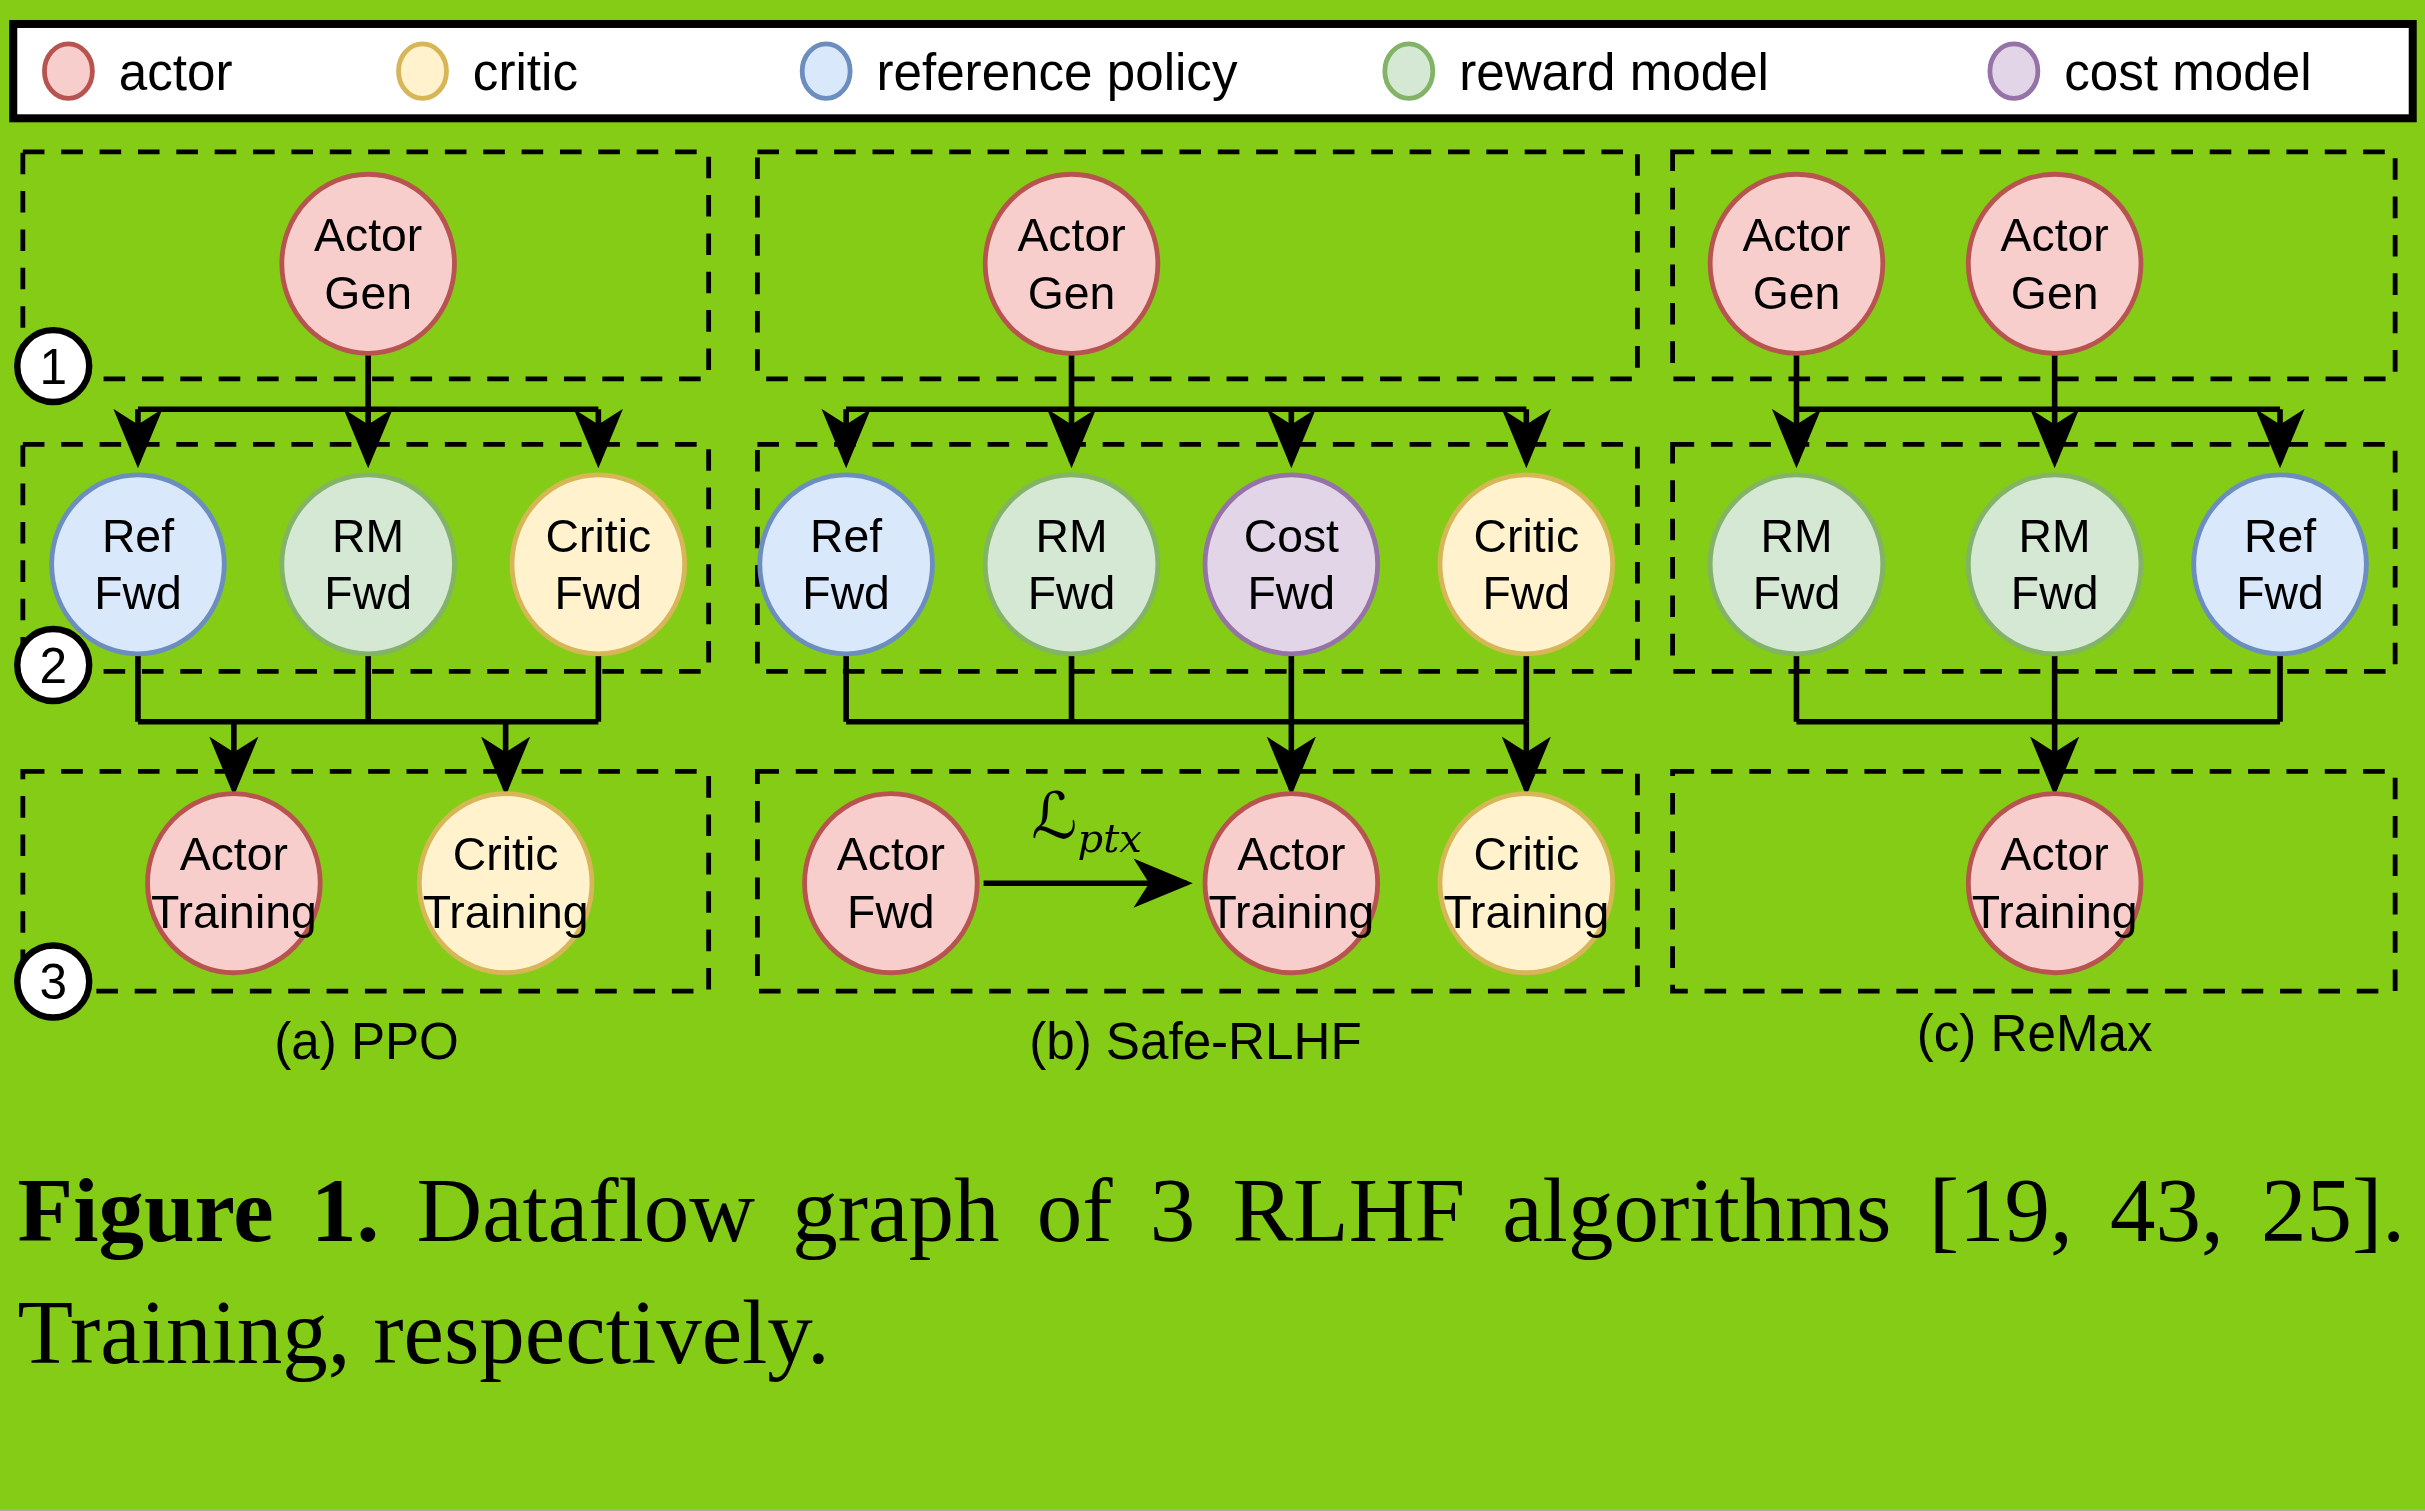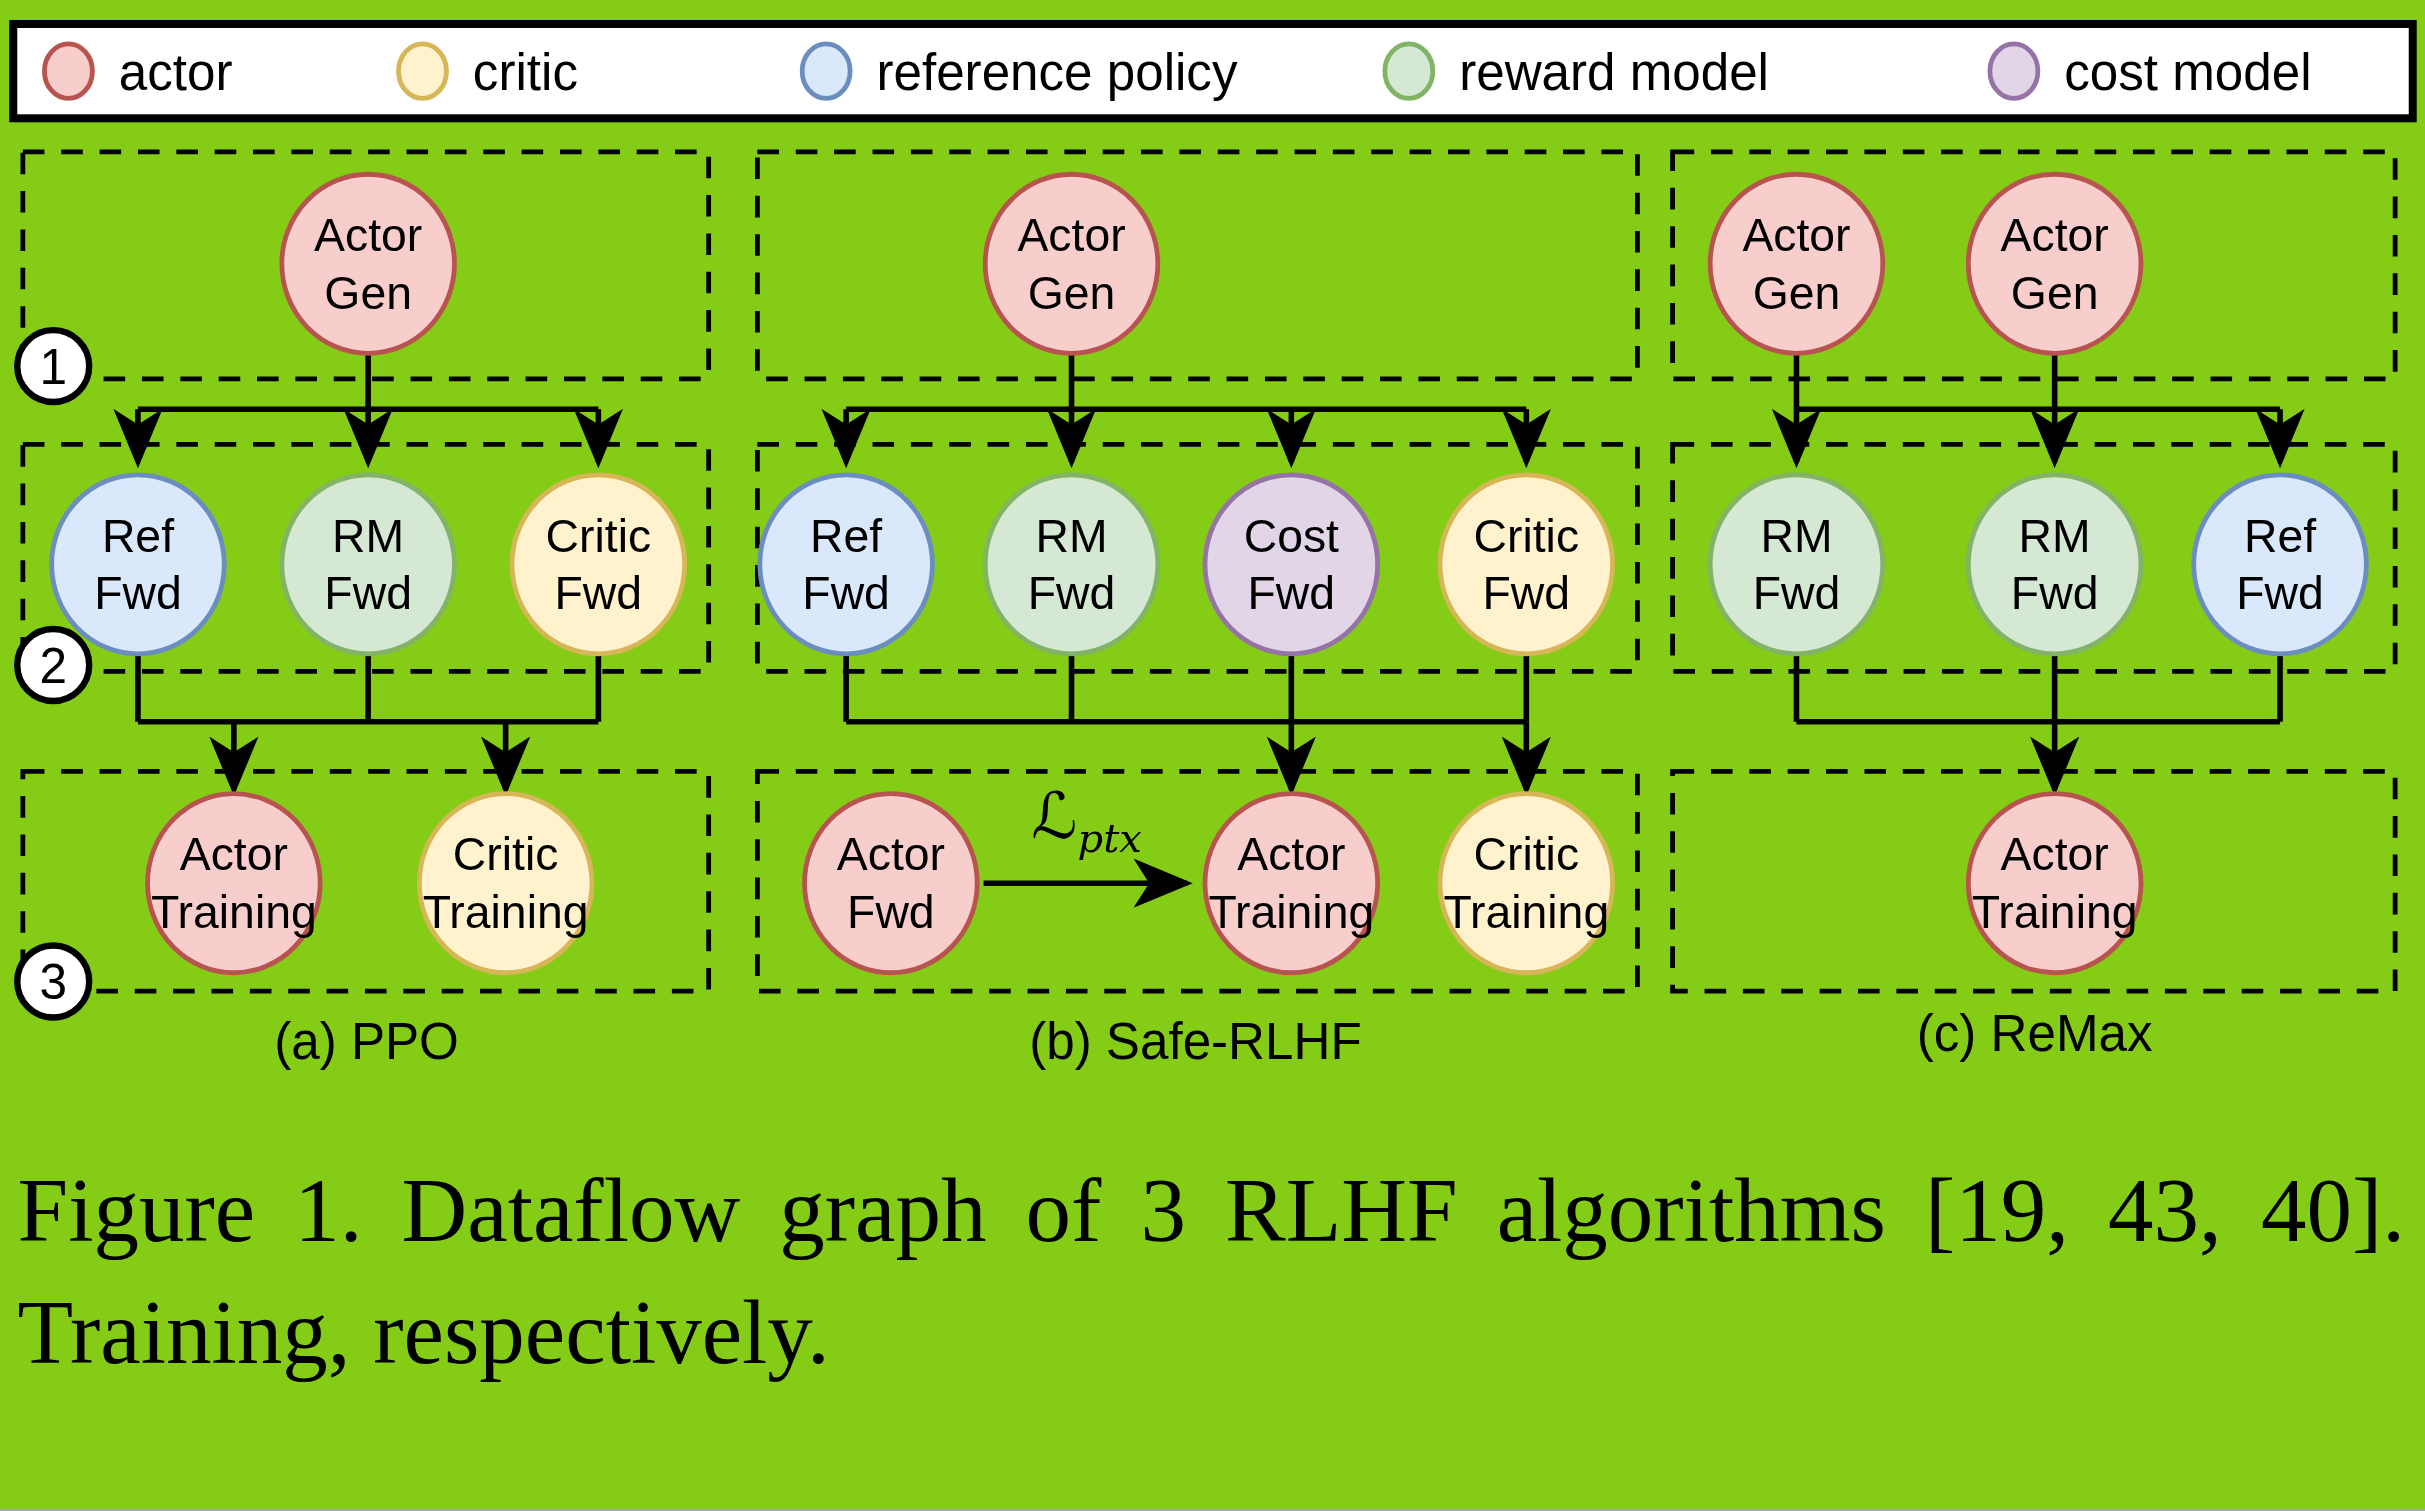--- a/index.html
+++ b/index.html
@@ -27,21 +27,21 @@
   .losstext{font-family:"DejaVu Serif","DejaVu Sans",serif;font-style:italic;
             font-size:80px;fill:#000;}
   .losssub{font-size:50px;}
 
   
   #figcaption{position:absolute;left:17.6px;right:21px;top:1150px;
               font-family:"Liberation Serif","DejaVu Serif","DejaVu Sans",serif;
               font-size:91px;line-height:122px;color:#000;}
   .capline{display:block;text-align:justify;text-align-last:justify;white-space:normal;}
   .capline.last{text-align:left;text-align-last:left;}
-  .capbold{font-weight:normal;}
+  .capbold{font-weight:bold;}
   #bottomrule{position:absolute;left:0;right:0;bottom:0;height:2.4px;background:#a9a9a9;}
 </style>
 </head>
 <body>
 
 <div id="page">
 
 <svg width="2426" height="1119" viewBox="0 0 3034 1400">
   <defs>
     <marker id="arrow" markerUnits="strokeWidth" markerWidth="11" markerHeight="10" viewBox="0 0 11 10" refX="9.5" refY="5" orient="auto">
@@ -221,20 +221,20 @@
     <g>
       <ellipse class="node n-actor" cx="2570" cy="1105" rx="108" ry="112"></ellipse>
       <text class="nodetext" x="2570" y="1089">Actor</text>
       <text class="nodetext" x="2570" y="1161">Training</text>
     </g>
     <text class="pcap" x="2545" y="1315">(c) ReMax</text>
   </g>
 </svg>
 
 <div id="figcaption">
-  <span class="capline"><span class="capbold">Figure 1.</span><span> Dataflow graph of 3 RLHF algorithms [19, 43, 40].</span></span>
+  <span class="capline"><span class="capbold">Figure 1.</span><span> Dataflow graph of 3 RLHF algorithms [19, 43, 25].</span></span>
   <span class="capline last">Training, respectively.</span>
 </div>
 
 <div id="bottomrule"></div>
 
 </div>
 
 
 </body></html>

